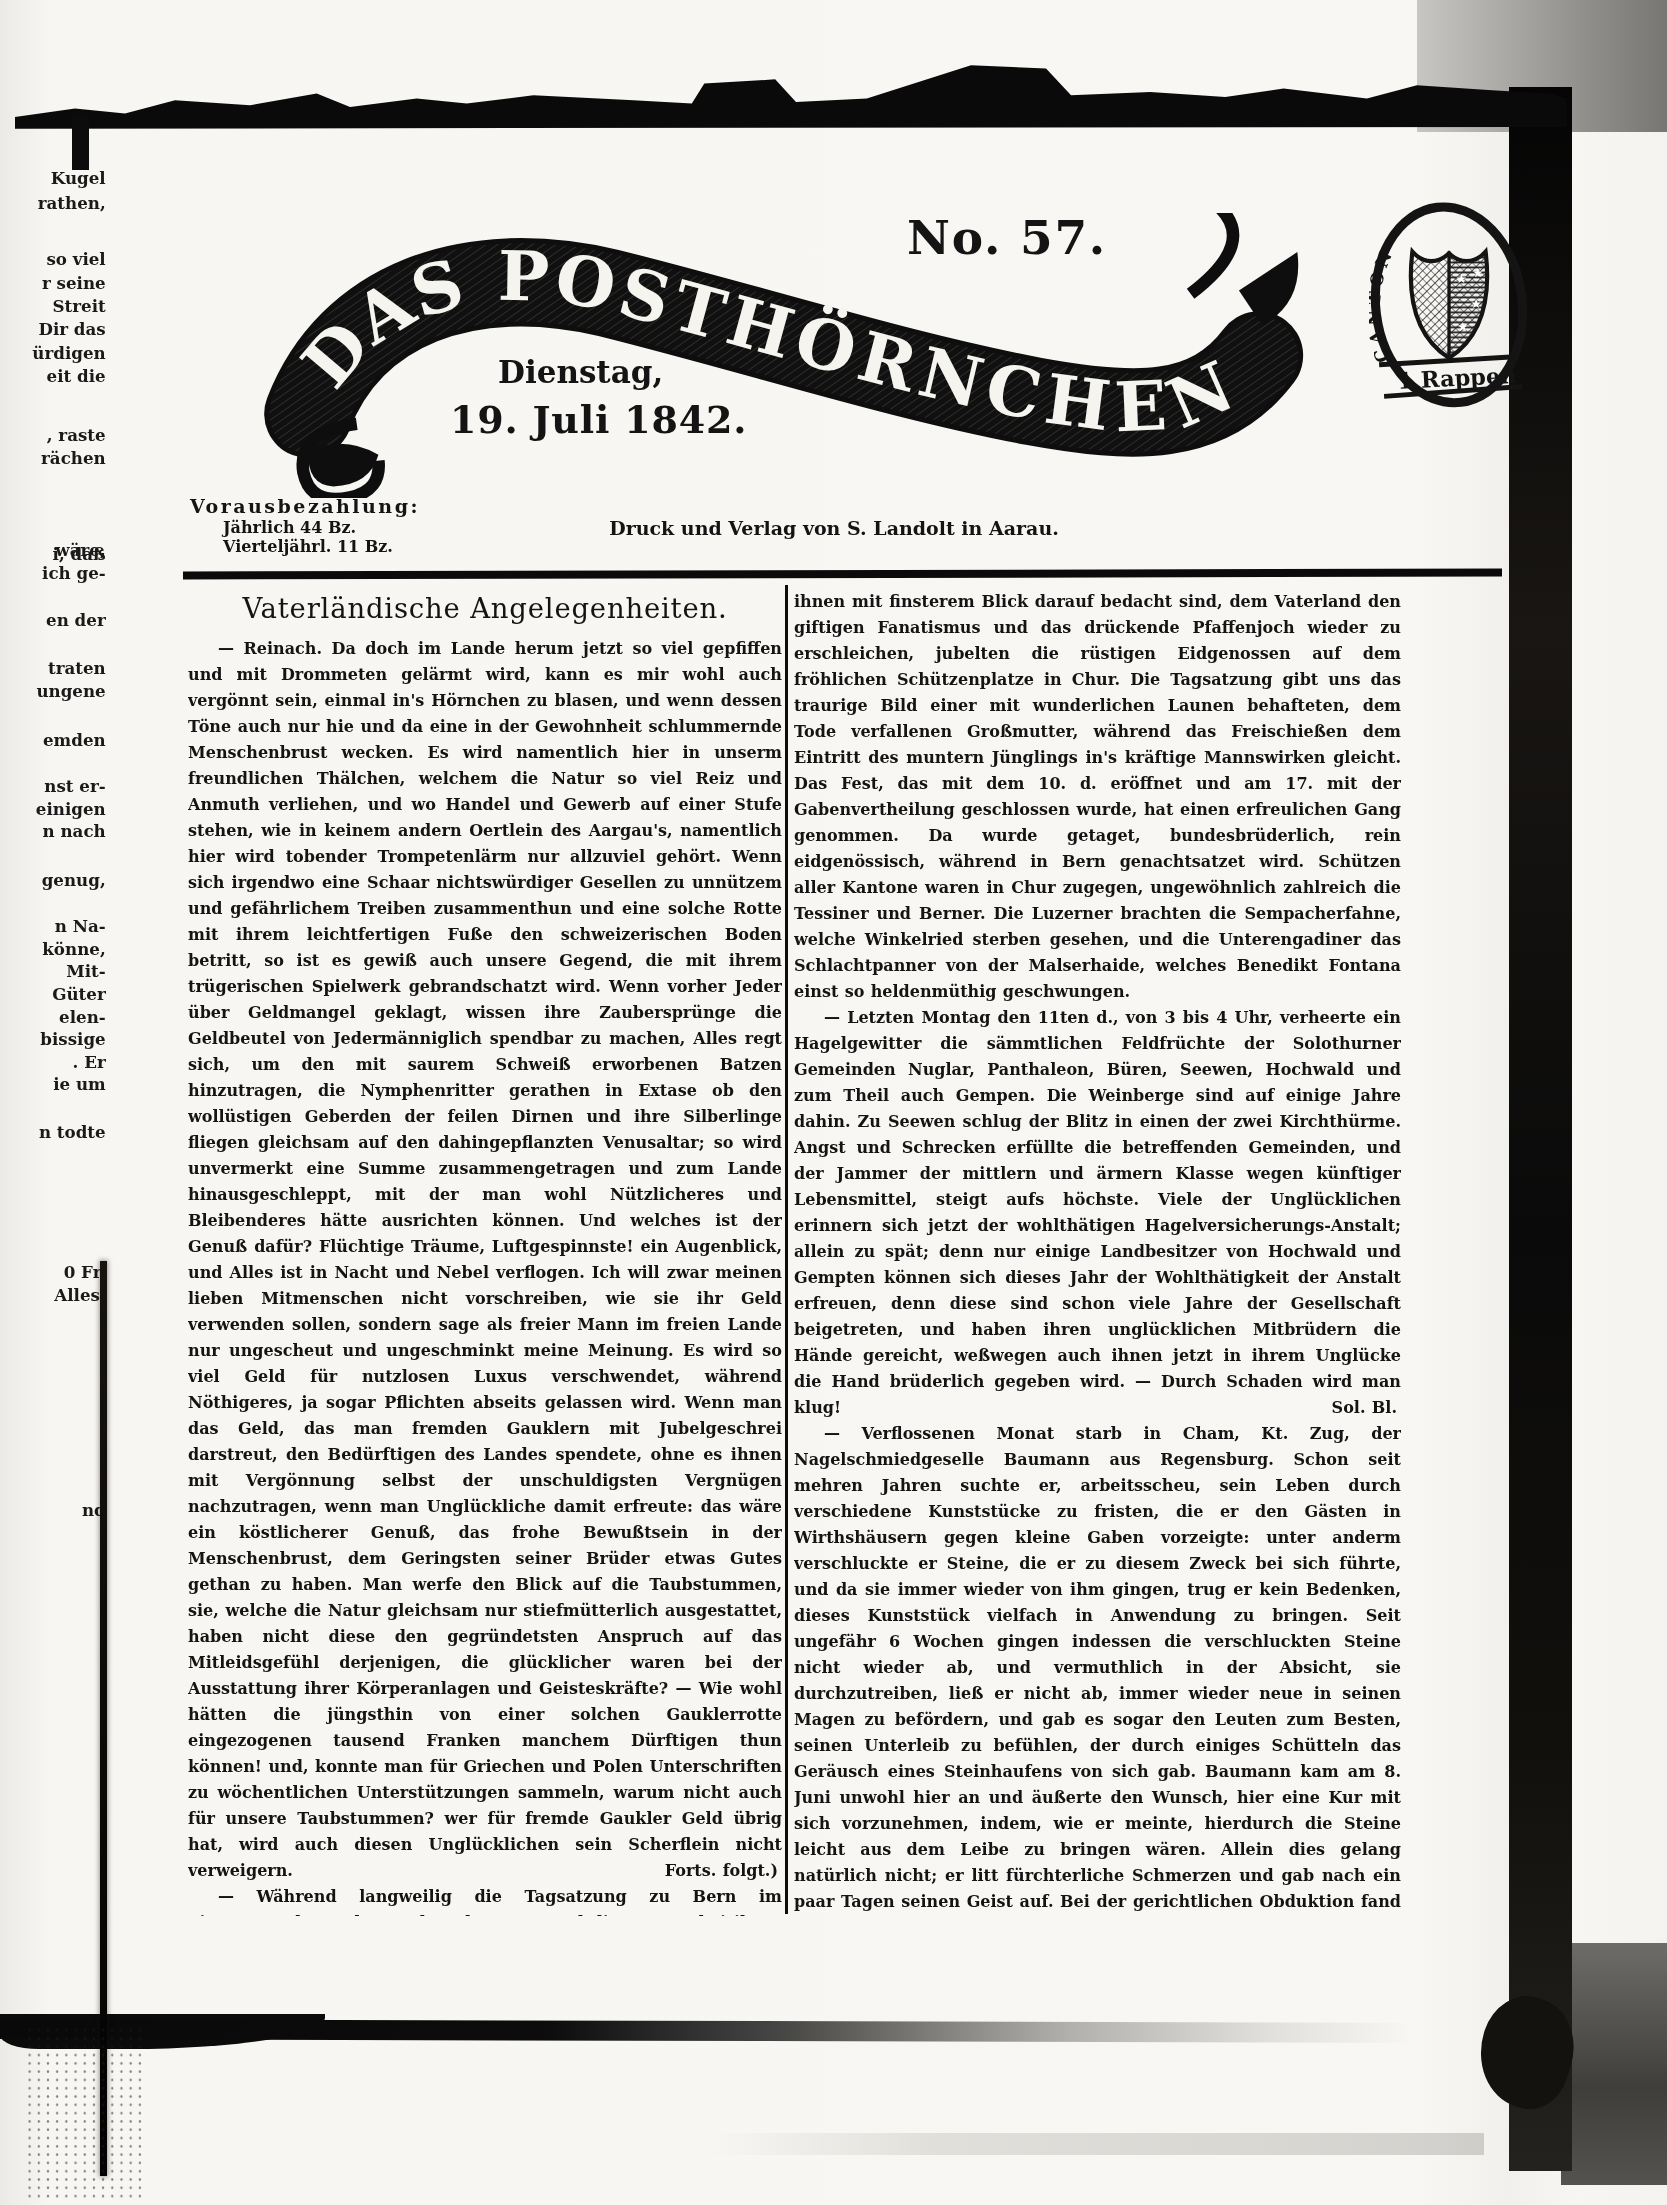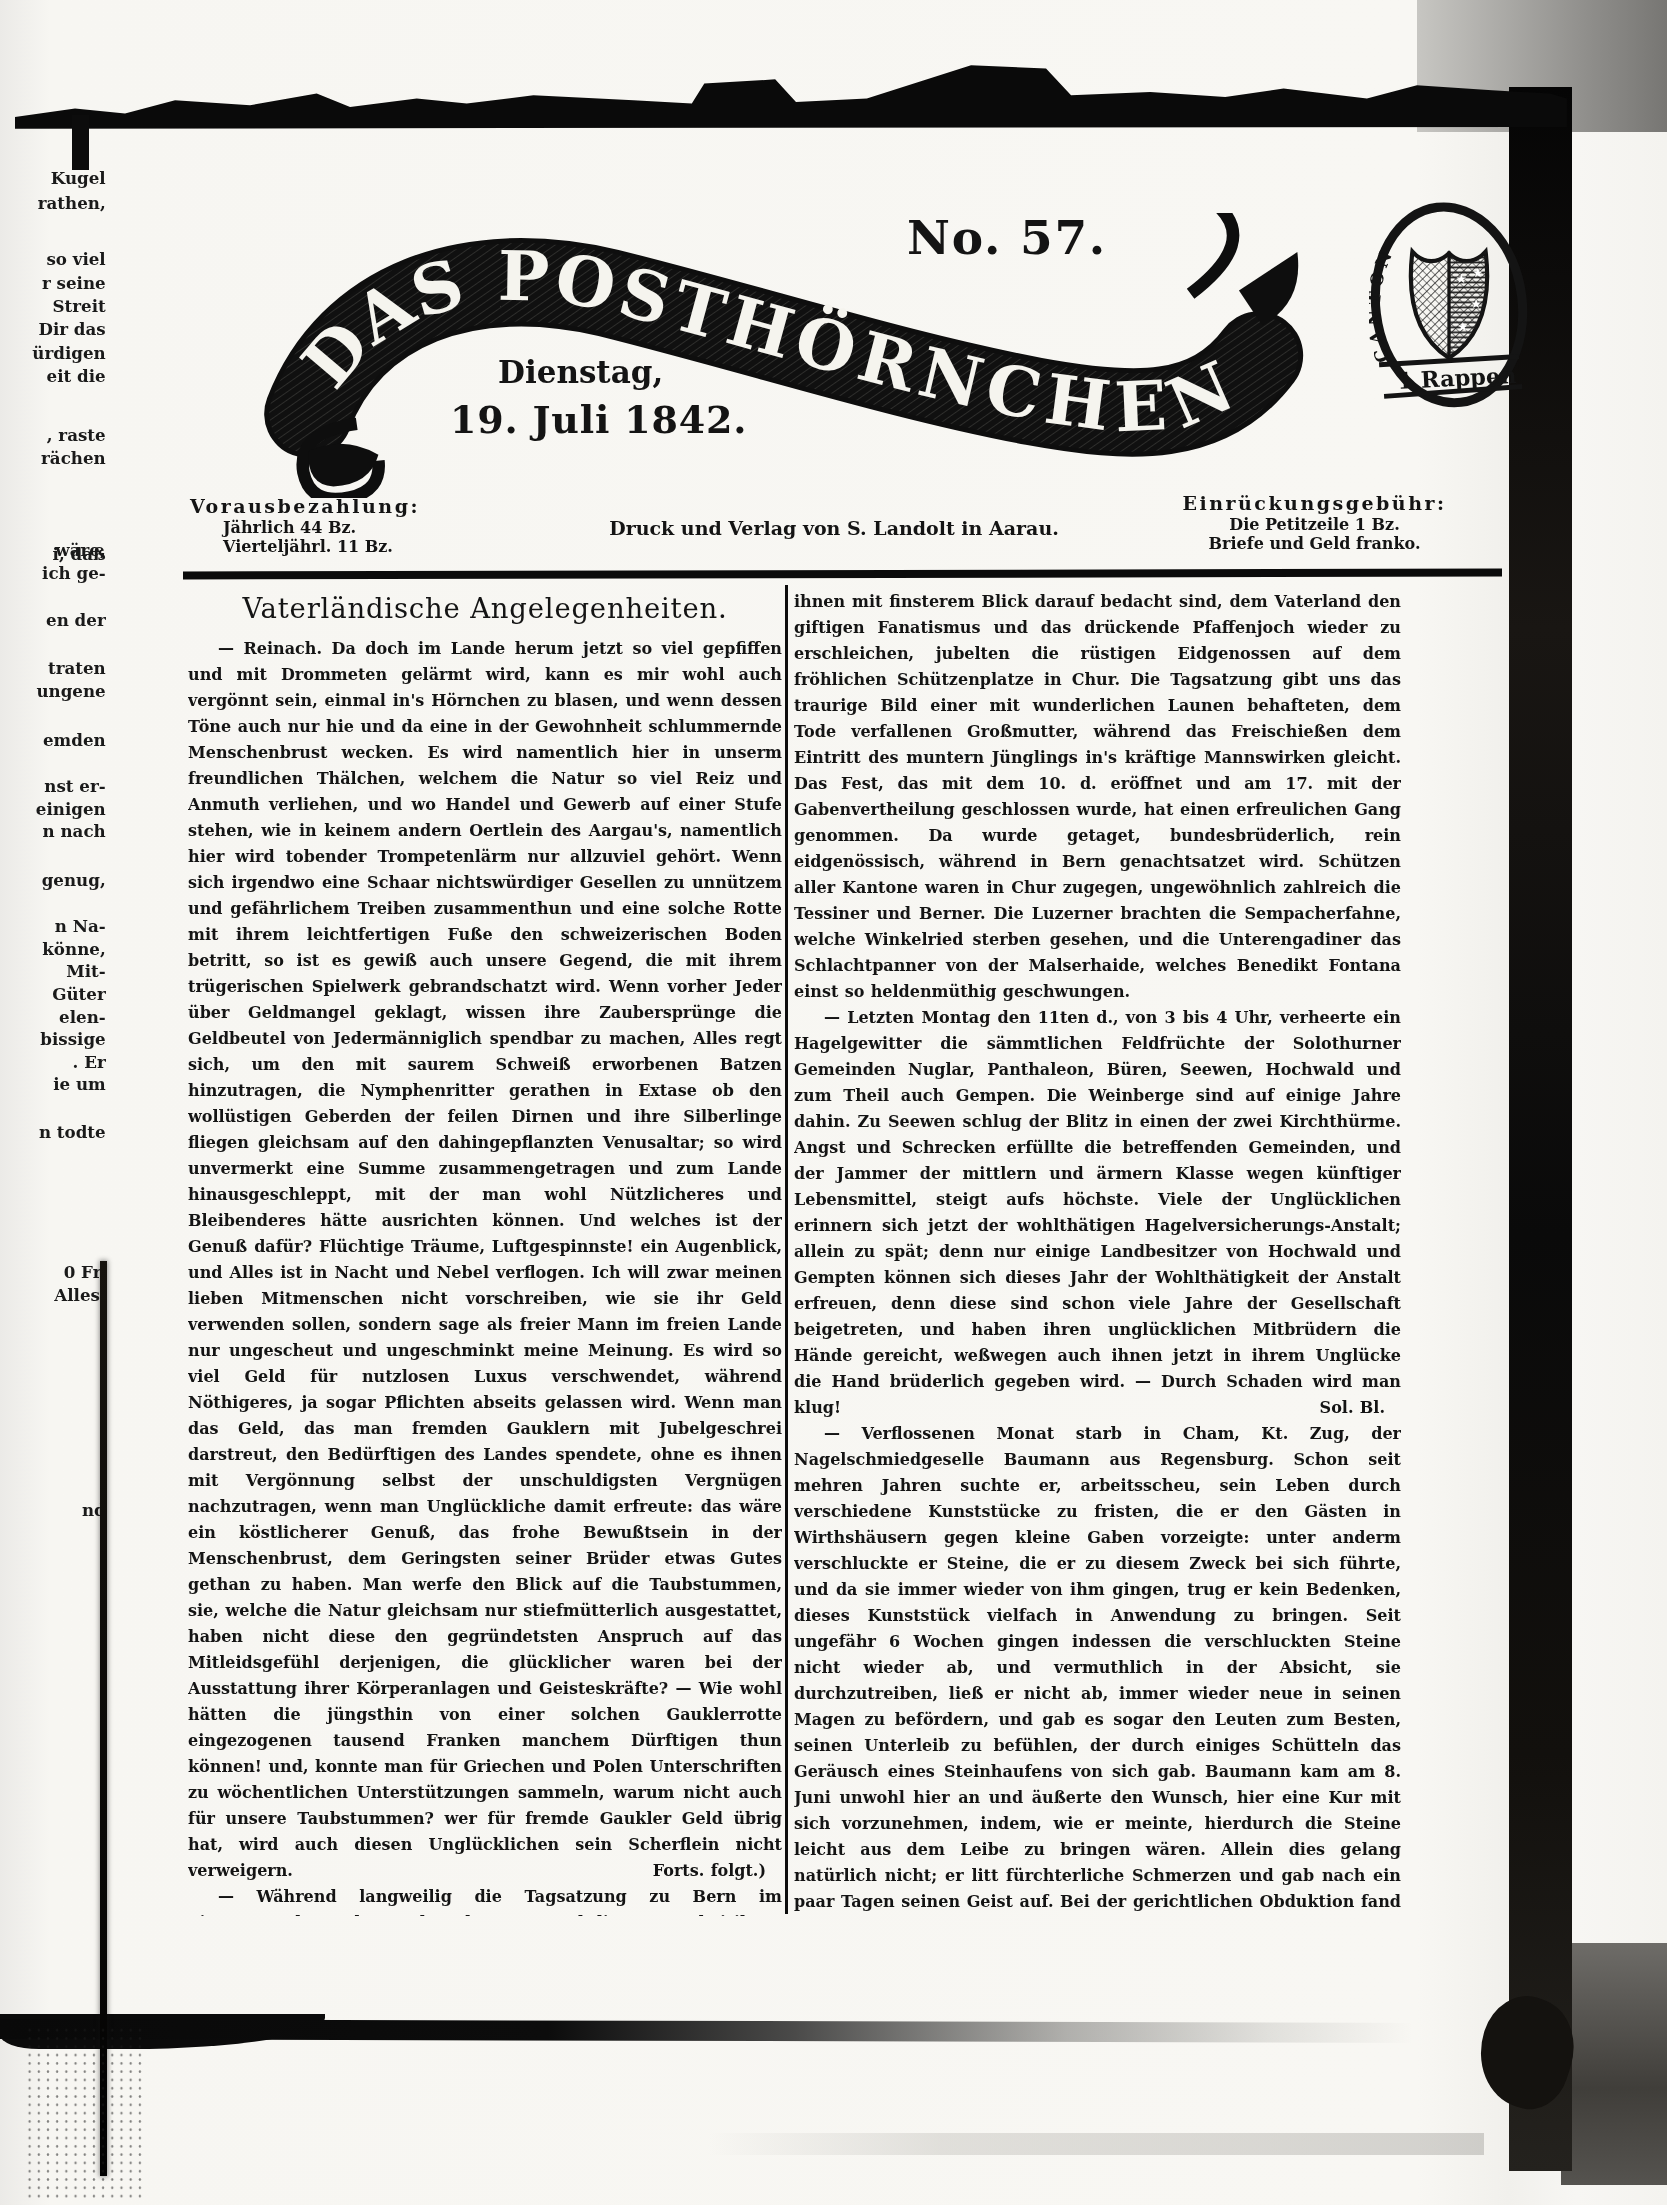--- a/index.html
+++ b/index.html
@@ -45,21 +45,21 @@
   .imprint-sub2{font-size:16px;font-weight:bold;line-height:19px;}
   .header-rule{position:absolute;left:183px;top:570px;width:1319px;height:7.5px;background:#0b0b0b;transform:rotate(-.12deg);z-index:2;}
   
   .col{position:absolute;top:589px;height:1327px;overflow:hidden;text-align:justify;z-index:2;}
   .col-left{left:188px;width:594px;}
   .col-right{left:794px;width:607px;}
   .col-divider{position:absolute;left:785px;top:585px;width:3.3px;height:1329px;background:#0d0d0d;z-index:2;}
   .article-heading{text-align:center;font-size:27.5px;font-weight:normal;margin:3.3px 0 11.7px 0;letter-spacing:0.8px;}
   .para{position:relative;margin:0;font-size:16px;font-weight:bold;line-height:26px;text-indent:30px;word-spacing:0.8px;}
   .para.noindent{text-indent:0;}
-  .sig{position:absolute;right:16px;bottom:0;font-weight:bold;}
+  .sig{position:absolute;right:4px;bottom:0;font-weight:bold;}
 </style>
 </head>
 <body>
 
 <div class="page">
 
   <div class="grey-corner-tr"></div>
   <svg class="torn-top" viewBox="0 0 2000 170" preserveAspectRatio="none">
     <polygon fill="#0a0a0a" points="18,140 90,130 150,136 210,120 300,126 380,112 420,128 500,118 560,124 640,114 760,120 830,124 845,100 930,95 955,122 1040,118 1165,78 1255,82 1285,114 1380,110 1470,116 1540,106 1640,118 1700,102 1790,108 1860,112 1880,118 1880,152 18,154"></polygon>
   </svg>
@@ -166,25 +166,20 @@
       </text>
     </svg>
   </div>
 
   <div class="imprint-left">
     <div class="imprint-h">Vorausbezahlung:</div>
     <div class="imprint-sub">Jährlich 44 Bz.</div>
     <div class="imprint-sub">Vierteljährl. 11 Bz.</div>
   </div>
   <div class="imprint-center">Druck und Verlag von S. Landolt in Aarau.</div>
-  <div class="imprint-right">
-    <div class="imprint-h">Einrückungsgebühr:</div>
-    <div class="imprint-sub2">Die Petitzeile 1 Bz.</div>
-    <div class="imprint-sub2">Briefe und Geld franko.</div>
-  </div>
   <div class="header-rule"></div>
 
   <div class="col col-left">
     <h2 class="article-heading">Vaterländische Angelegenheiten.</h2>
     <div>
         <p class="para">— Reinach. Da doch im Lande herum jetzt so viel gepfiffen und mit Drommeten gelärmt wird, kann es mir wohl auch vergönnt sein, einmal in's Hörnchen zu blasen, und wenn dessen Töne auch nur hie und da eine in der Gewohnheit schlummernde Menschenbrust wecken. Es wird namentlich hier in unserm freundlichen Thälchen, welchem die Natur so viel Reiz und Anmuth verliehen, und wo Handel und Gewerb auf einer Stufe stehen, wie in keinem andern Oertlein des Aargau's, namentlich hier wird tobender Trompetenlärm nur allzuviel gehört. Wenn sich irgendwo eine Schaar nichtswürdiger Gesellen zu unnützem und gefährlichem Treiben zusammenthun und eine solche Rotte mit ihrem leichtfertigen Fuße den schweizerischen Boden betritt, so ist es gewiß auch unsere Gegend, die mit ihrem trügerischen Spielwerk gebrandschatzt wird. Wenn vorher Jeder über Geldmangel geklagt, wissen ihre Zaubersprünge die Geldbeutel von Jedermänniglich spendbar zu machen, Alles regt sich, um den mit saurem Schweiß erworbenen Batzen hinzutragen, die Nymphenritter gerathen in Extase ob den wollüstigen Geberden der feilen Dirnen und ihre Silberlinge fliegen gleichsam auf den dahingepflanzten Venusaltar; so wird unvermerkt eine Summe zusammengetragen und zum Lande hinausgeschleppt, mit der man wohl Nützlicheres und Bleibenderes hätte ausrichten können. Und welches ist der Genuß dafür? Flüchtige Träume, Luftgespinnste! ein Augenblick, und Alles ist in Nacht und Nebel verflogen. Ich will zwar meinen lieben Mitmenschen nicht vorschreiben, wie sie ihr Geld verwenden sollen, sondern sage als freier Mann im freien Lande nur ungescheut und ungeschminkt meine Meinung. Es wird so viel Geld für nutzlosen Luxus verschwendet, während Nöthigeres, ja sogar Pflichten abseits gelassen wird. Wenn man das Geld, das man fremden Gauklern mit Jubelgeschrei darstreut, den Bedürftigen des Landes spendete, ohne es ihnen mit Vergönnung selbst der unschuldigsten Vergnügen nachzutragen, wenn man Unglückliche damit erfreute: das wäre ein köstlicherer Genuß, das frohe Bewußtsein in der Menschenbrust, dem Geringsten seiner Brüder etwas Gutes gethan zu haben. Man werfe den Blick auf die Taubstummen, sie, welche die Natur gleichsam nur stiefmütterlich ausgestattet, haben nicht diese den gegründetsten Anspruch auf das Mitleidsgefühl derjenigen, die glücklicher waren bei der Ausstattung ihrer Körperanlagen und Geisteskräfte? — Wie wohl hätten die jüngsthin von einer solchen Gauklerrotte eingezogenen tausend Franken manchem Dürftigen thun können! und, konnte man für Griechen und Polen Unterschriften zu wöchentlichen Unterstützungen sammeln, warum nicht auch für unsere Taubstummen? wer für fremde Gaukler Geld übrig hat, wird auch diesen Unglücklichen sein Scherflein nicht verweigern.<span class="sig">Forts. folgt.)</span></p>
         <p class="para">— Während langweilig die Tagsatzung zu Bern im Sitzungssaale an den Traktanden nagt und die Herren bei ihren Abendsitzen am diplomatischen Ränkebecher schlürfen, haben im Osten der Schweiz die eidgenössischen Schützen ihr großes Nationalfest gefeiert. Während an der Aar die Tagherren sich um todte Formen stritten und manche von</p>
       </div>
   </div>
   <div class="col-divider"></div>

